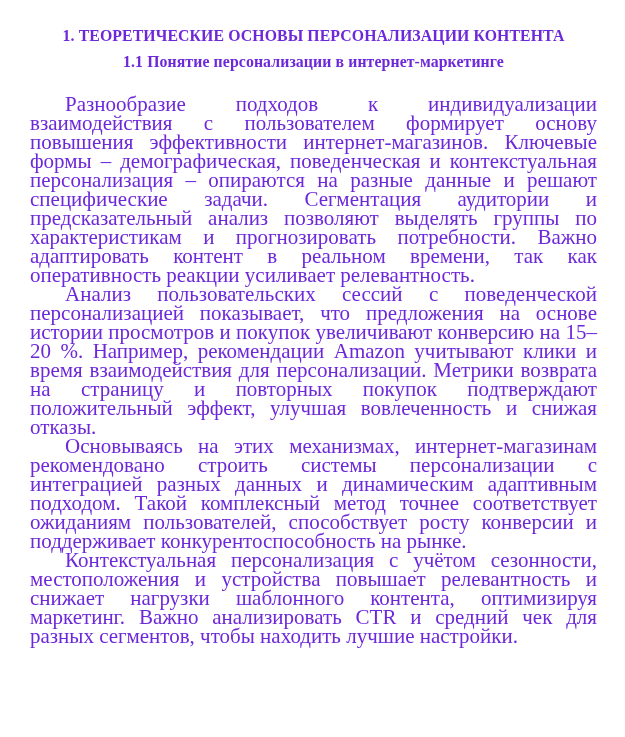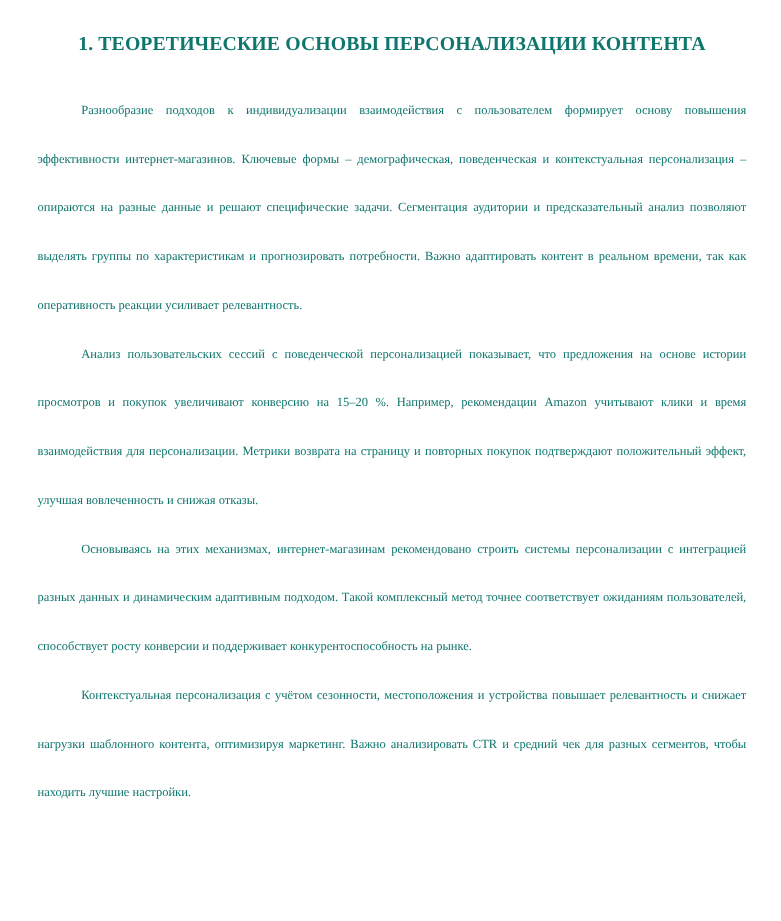--- a/index.html
+++ b/index.html
@@ -9,21 +9,21 @@
     background: #ffffff;
   }
 
   .page {
     position: relative;
     width: 625px;
     height: 737px;
     background: #ffffff;
     overflow: hidden;
     font-family: "Liberation Serif", "DejaVu Serif", serif;
-    color: #0f766e;
+    color: #6d28d9;
     -webkit-font-smoothing: antialiased;
   }
 
   .content {
     position: absolute;
     left: 30px;
     top: 0;
     width: 567px;
   }
 
@@ -40,22 +40,22 @@
     padding-top: 24px;
   }
 
   .heading-sub {
     padding-top: 2px;
   }
 
   .body-text {
     text-align: justify;
     text-justify: inter-word;
-    font-size: 10px;
-    line-height: 39px;
+    font-size: 21px;
+    line-height: 19px;
     margin: 0;
     text-indent: 35px;
     hyphens: none;
   }
 
   .para-first {
     margin-top: 21px;
   }
 
   .para {
@@ -63,20 +63,21 @@
   }
 </style>
 </head>
 <body>
 
 <div class="page">
   <div class="content">
 
     <h1 class="heading heading-main">1. ТЕОРЕТИЧЕСКИЕ ОСНОВЫ ПЕРСОНАЛИЗАЦИИ КОНТЕНТА</h1>
 
+    <h2 class="heading heading-sub">1.1 Понятие персонализации в интернет-маркетинге</h2>
 
     <p class="body-text para-first">Разнообразие подходов к индивидуализации взаимодействия с пользователем формирует основу повышения эффективности интернет-магазинов. Ключевые формы – демографическая, поведенческая и контекстуальная персонализация – опираются на разные данные и решают специфические задачи. Сегментация аудитории и предсказательный анализ позволяют выделять группы по характеристикам и прогнозировать потребности. Важно адаптировать контент в реальном времени, так как оперативность реакции усиливает релевантность.</p>
 
     <p class="body-text para">Анализ пользовательских сессий с поведенческой персонализацией показывает, что предложения на основе истории просмотров и покупок увеличивают конверсию на 15–20 %. Например, рекомендации Amazon учитывают клики и время взаимодействия для персонализации. Метрики возврата на страницу и повторных покупок подтверждают положительный эффект, улучшая вовлеченность и снижая отказы.</p>
 
     <p class="body-text para">Основываясь на этих механизмах, интернет-магазинам рекомендовано строить системы персонализации с интеграцией разных данных и динамическим адаптивным подходом. Такой комплексный метод точнее соответствует ожиданиям пользователей, способствует росту конверсии и поддерживает конкурентоспособность на рынке.</p>
 
     <p class="body-text para">Контекстуальная персонализация с учётом сезонности, местоположения и устройства повышает релевантность и снижает нагрузки шаблонного контента, оптимизируя маркетинг. Важно анализировать CTR и средний чек для разных сегментов, чтобы находить лучшие настройки.</p>
 
   </div>

